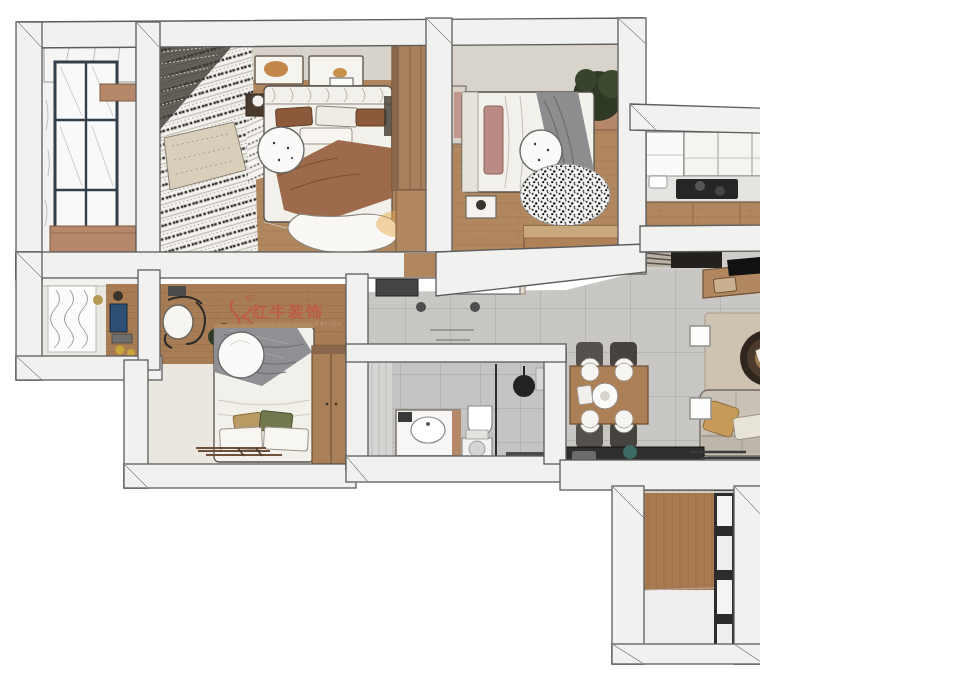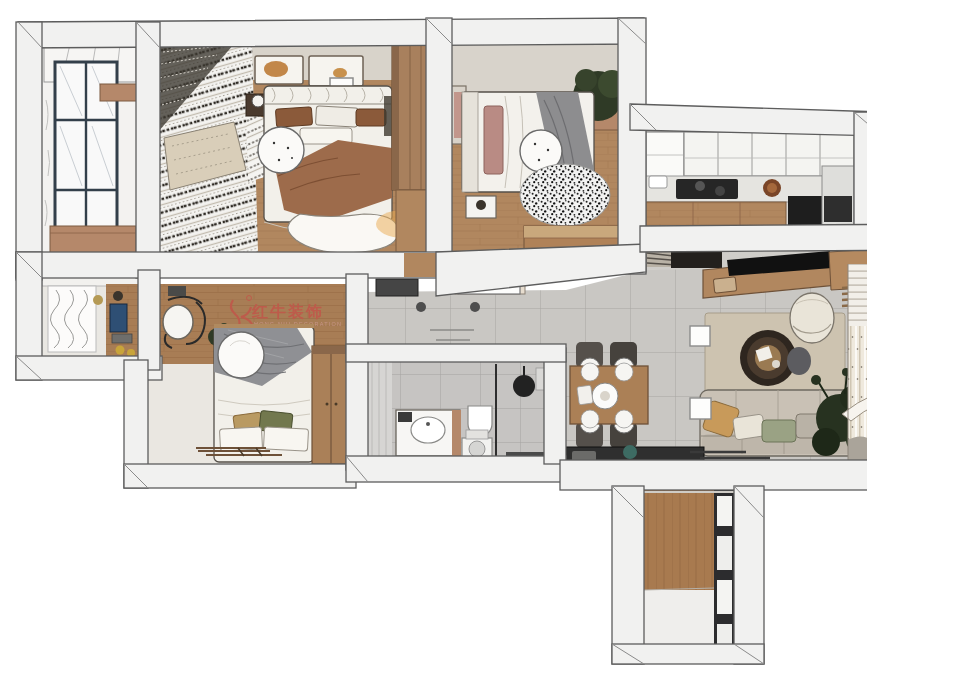--- a/index.html
+++ b/index.html
@@ -1,16 +1,16 @@
 <!DOCTYPE html>
 <html><head>
 <meta charset="utf-8">
 <style>
 html,body{margin:0;padding:0;background:#ffffff;}
-#stage{width:867px;height:680px;position:relative;overflow:hidden;background:#ffffff;font-family:"Liberation Sans",sans-serif;}
+#stage{width:760px;height:680px;position:relative;overflow:hidden;background:#ffffff;font-family:"Liberation Sans",sans-serif;}
 </style>
 </head>
 <body>
 <div id="stage">
 <svg width="960" height="680" viewBox="0 0 960 680" xmlns="http://www.w3.org/2000/svg">
 <defs>
   <pattern id="tile" width="45" height="44" patternUnits="userSpaceOnUse">
     <rect width="45" height="44" fill="#c9c7c3"></rect>
     <path d="M0,0 H45 M0,0 V44" stroke="#a8a6a2" stroke-width="1" fill="none"></path>
   </pattern>

